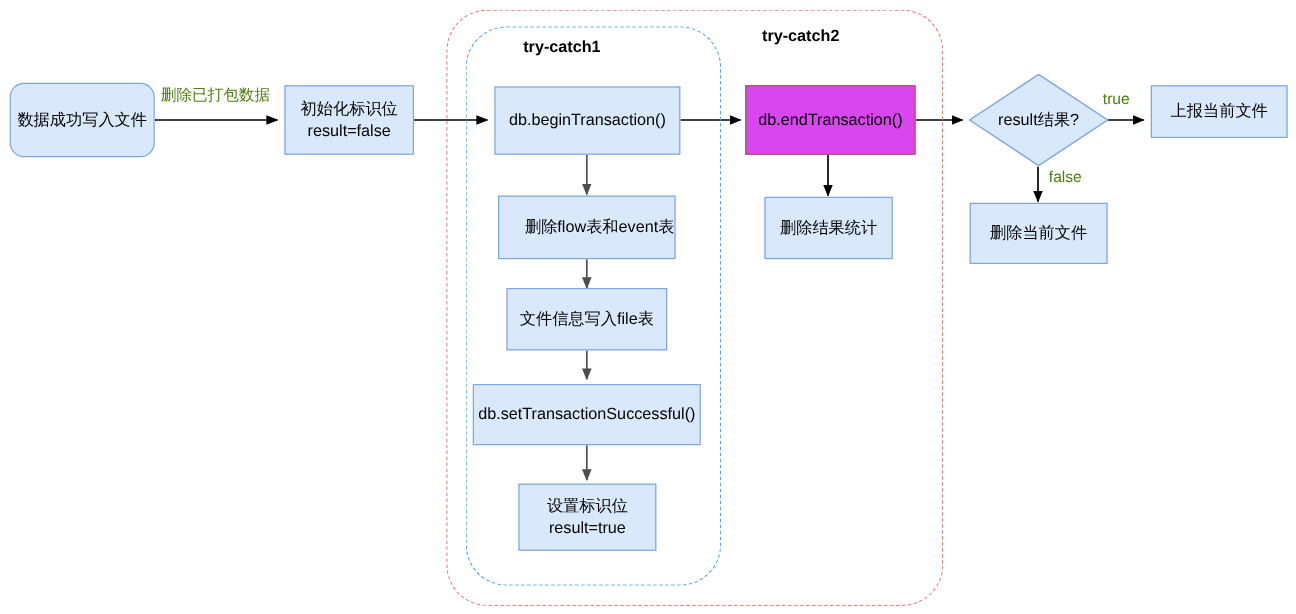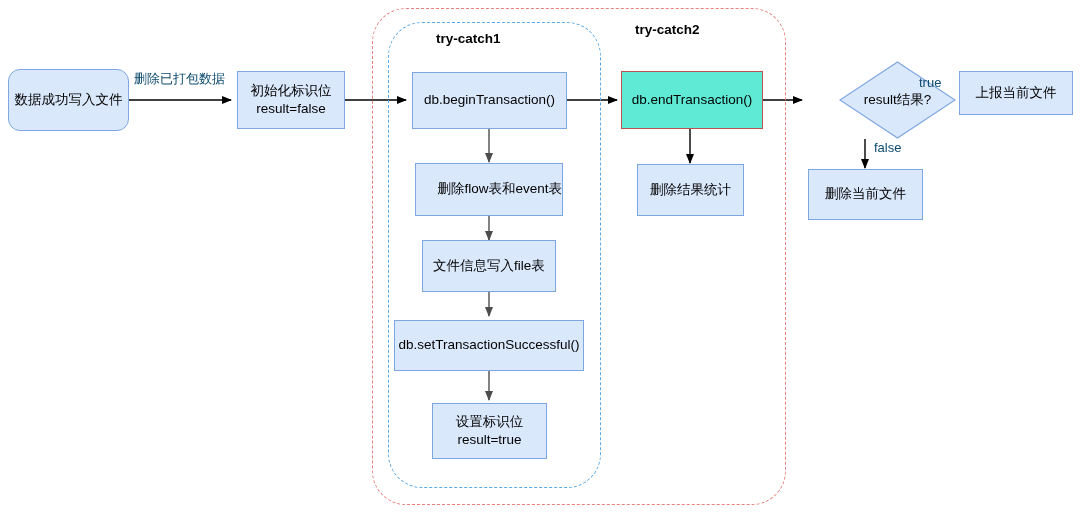--- a/index.html
+++ b/index.html
@@ -29,21 +29,21 @@
     font-size: 13.5px;
     color: #000000;
     line-height: 1.35;
     z-index: 3;
   }
   .node.blue {
     background: #dae8fc;
     border: 1px solid #7ea6e0;
   }
   .node.red {
-    background: #5eead4;
+    background: #d946ef;
     border: 1px solid #b85450;
   }
   .node.rounded {
     border-radius: 12px;
   }
   .node .txt { pointer-events: none; white-space: pre-line; }
   .diamond-wrap {
     position: absolute;
     z-index: 3;
   }
@@ -53,21 +53,21 @@
     width: 100%; height: 100%;
     display: flex;
     align-items: center;
     justify-content: center;
     font-size: 13.5px;
     color: #000;
   }
   .edge-label {
     position: absolute;
     font-size: 13px;
-    color: #0c4a6e;
+    color: #4d7c0f;
     background: transparent;
     z-index: 4;
     white-space: nowrap;
   }
   .group-title {
     position: absolute;
     font-size: 13.5px;
     font-weight: bold;
     color: #000;
     z-index: 4;
@@ -156,21 +156,21 @@
   </div>
 
   <div class="node red" style="left:621px; top:71px; width:142px; height:58px;">
     <span class="txt">db.endTransaction()</span>
   </div>
 
   <div class="node blue" style="left:637px; top:164px; width:107px; height:52px;">
     <span class="txt">删除结果统计</span>
   </div>
 
-  <div class="diamond-wrap" style="left:839px; top:61px; width:117px; height:78px;">
+  <div class="diamond-wrap" style="left:807px; top:61px; width:117px; height:78px;">
     <svg width="117" height="78" viewBox="0 0 117 78">
       <polygon points="58.5,1 116,39 58.5,77 1,39" fill="#dae8fc" stroke="#7ea6e0" stroke-width="1.2"></polygon>
     </svg>
     <span class="diamond-label">result结果?</span>
   </div>
 
   <div class="node blue" style="left:959px; top:71px; width:114px; height:44px;">
     <span class="txt">上报当前文件</span>
   </div>
 

